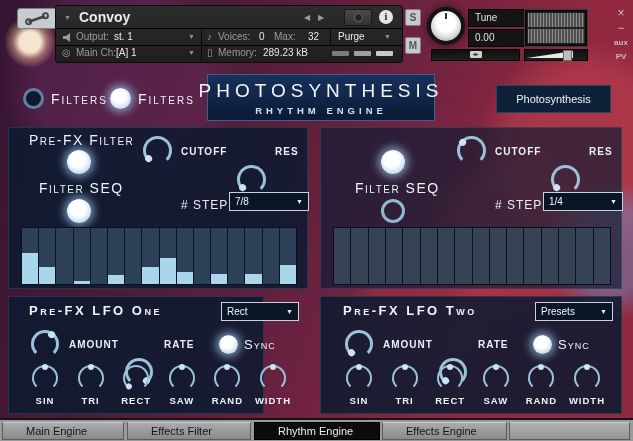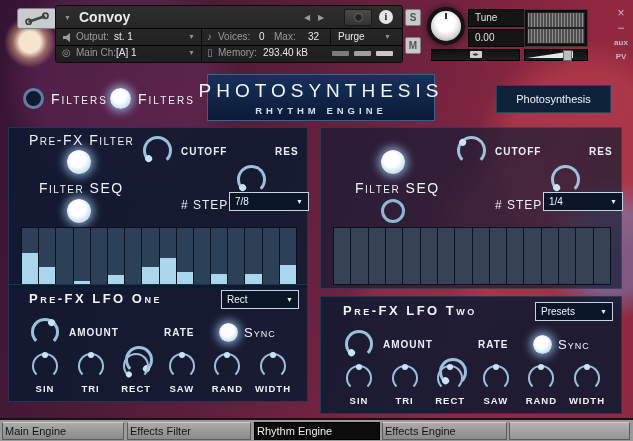--- a/index.html
+++ b/index.html
@@ -73,21 +73,21 @@
   .seq-bar{position:absolute;left:0;right:0;bottom:0;background:#a9d6ea;}
   .seq.ghost .seq-col{background:rgba(150,172,192,.32);}
   
   .minirow{display:flex;justify-content:space-between;}
   .minicell{width:40px;display:flex;flex-direction:column;align-items:center;gap:4px;}
   .minilabel{color:#eef3f8;font-size:9.5px;font-weight:bold;letter-spacing:1px;}
   .lfohead{color:#eef3f8;font-size:13px;letter-spacing:2.5px;font-weight:bold;}
   .synclabel{color:#eef3f8;font-size:13px;letter-spacing:1px;}
   
   .tabbar{background:#9b9b9b;border-top:2px solid #141414;}
-  .tabbtn{position:absolute;top:2px;height:18px;box-sizing:border-box;background:linear-gradient(#ababab,#8a8a8a);border:1px solid #5c5c5c;border-top-color:#cdcdcd;color:#141414;font-size:11px;line-height:16px;padding-left:2px;}
+  .tabbtn{position:absolute;top:2px;height:18px;box-sizing:border-box;background:linear-gradient(#ababab,#8a8a8a);border:1px solid #5c5c5c;border-top-color:#cdcdcd;color:#141414;font-size:11px;line-height:16px;padding-left:23px;}
   .tabbtn.active{background:#0c0c0c;border-color:#000;color:#ececec;}
   .wrenchbtn{background:#c9cccf;border:1px solid #7e8184;border-radius:3px;display:flex;align-items:center;justify-content:center;}
 </style>
 </head>
 <body>
 
 <div class="stage">
 
   <div class="abs wrenchbtn" style="left:17px;top:8px;width:38px;height:19px">
     <svg width="24" height="13" viewBox="0 0 24 13">
@@ -128,21 +128,21 @@
       <span class="abs hcaret" style="left:328px;top:4px">▼</span>
     </div>
     <div class="krow3">
       <span class="abs hlabel" style="left:6px;top:1px">◎</span>
       <span class="abs hlabel" style="left:20px;top:1px">Main Ch:</span>
       <span class="abs hvalue" style="left:60px;top:1px">[A] 1</span>
       <span class="abs hcaret" style="left:132px;top:3px">▼</span>
       <span class="vdiv" style="left:145px"></span>
       <span class="abs hlabel" style="left:151px;top:1px">▯</span>
       <span class="abs hlabel" style="left:162px;top:1px">Memory:</span>
-      <span class="abs hvalue" style="left:207px;top:1px">293.40 kB</span>
+      <span class="abs hvalue" style="left:207px;top:1px">289.23 kB</span>
       <span class="membar" style="left:276px;top:5px;opacity:.55"></span>
       <span class="membar" style="left:298px;top:5px;opacity:.75"></span>
       <span class="membar" style="left:320px;top:5px"></span>
     </div>
   </div>
 
   <div class="abs smbtn" style="left:405px;top:9px">S</div>
   <div class="abs smbtn" style="left:405px;top:37px">M</div>
 
   <div class="abs tuneknob" style="left:431px;top:11px;width:30px;height:30px">
@@ -337,21 +337,21 @@
         </div>
         <div class="seq-col">
           <div class="seq-bar" style="height:0%"></div>
         </div>
         <div class="seq-col">
           <div class="seq-bar" style="height:0%"></div>
         </div>
       </div>
   </div>
 
-  <div class="abs panel" style="left:8px;top:284px;width:300px;height:118px">
+  <div class="abs panel" style="left:8px;top:296px;width:256px;height:118px">
     <div class="abs lfohead scaps" style="left:20px;top:6px">Pre-FX LFO One</div>
     <div class="abs dropdown" style="left:212px;top:5px;width:66px;height:17px">
       <span>Rect</span>
       <span class="dd-caret">▼</span>
     </div>
     <div class="abs knob" style="left: 22px; top: 33px; width: 28px; height: 28px;">
         <div class="knob-ring"></div>
         <div class="knob-rot" style="transform:rotate(35deg)">
           <div class="knob-dot"></div>
         </div>

